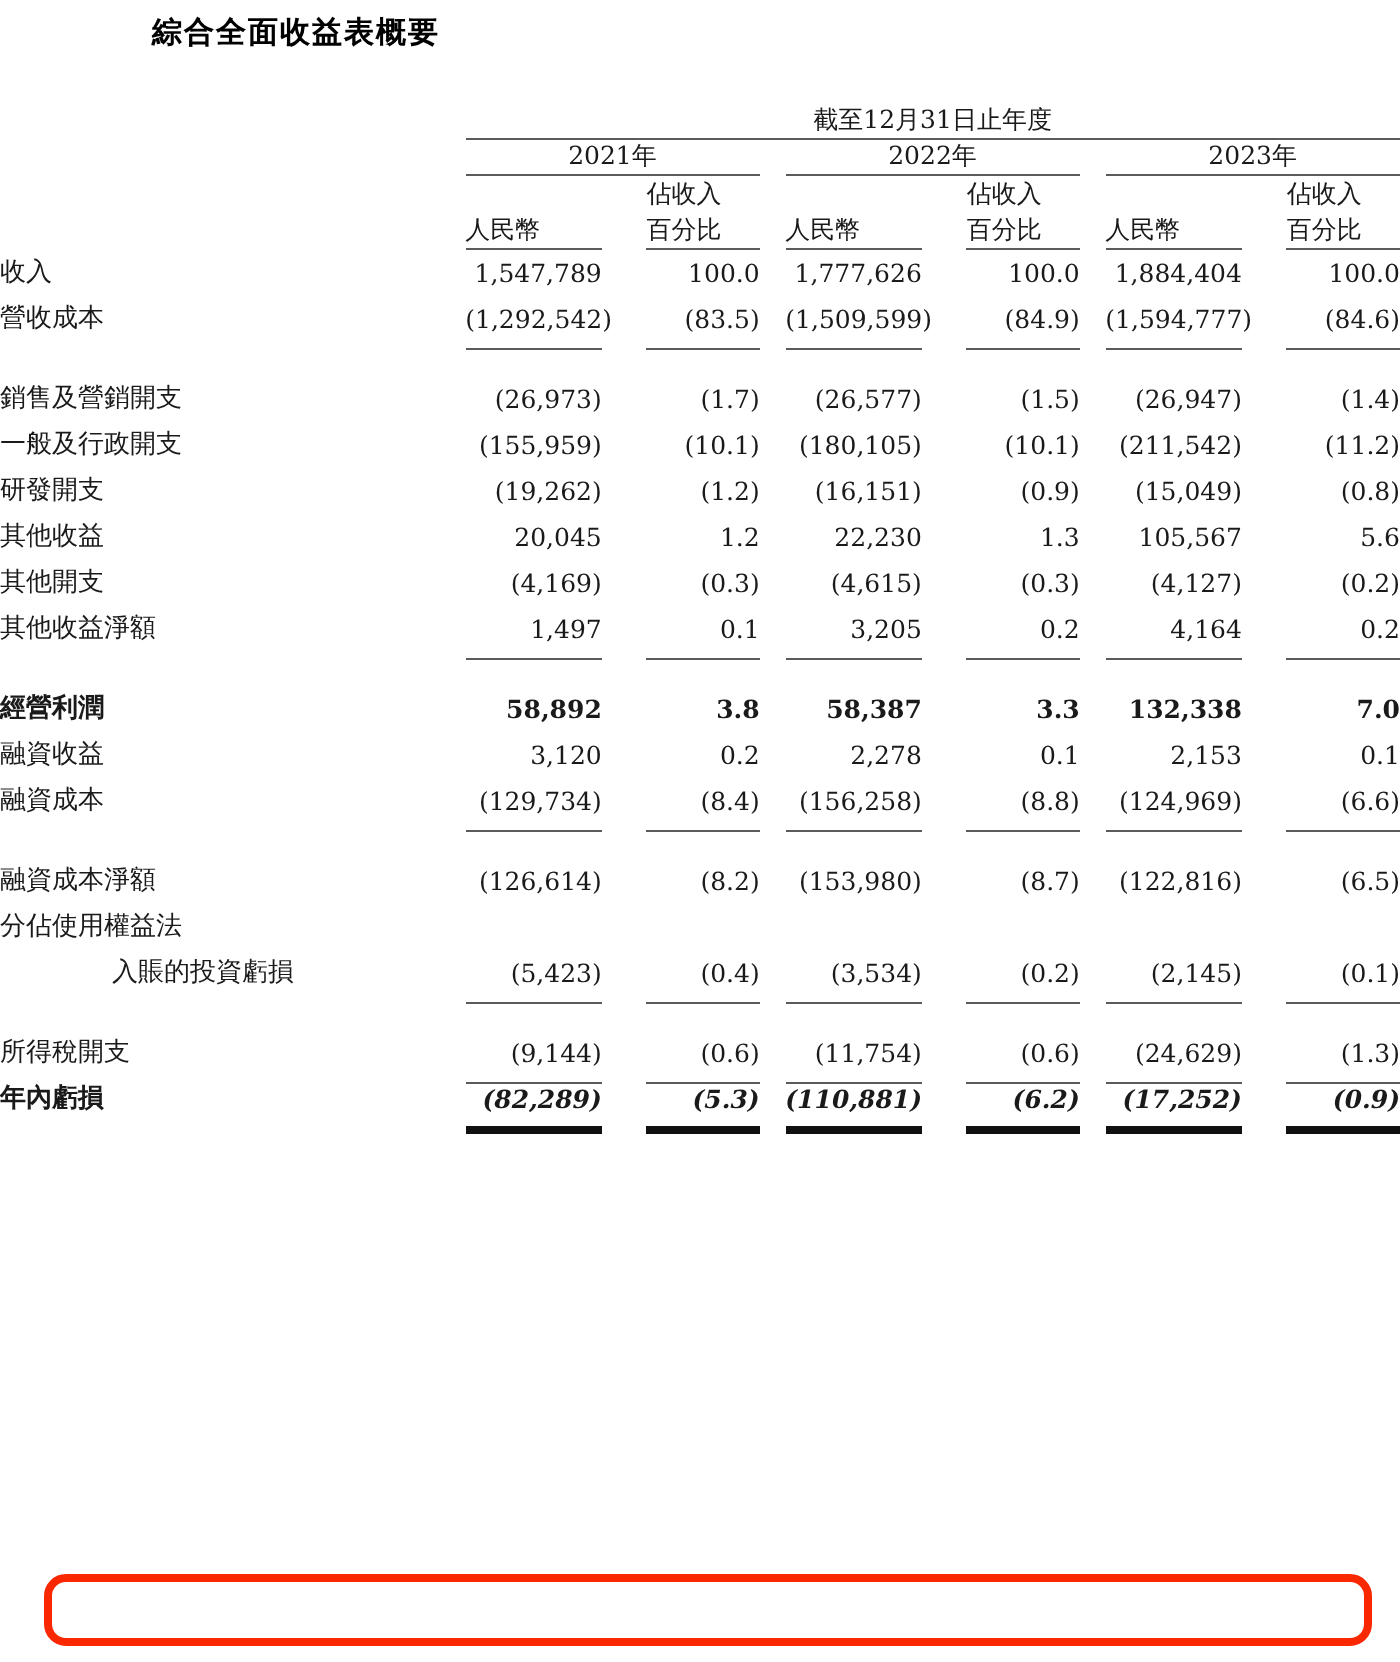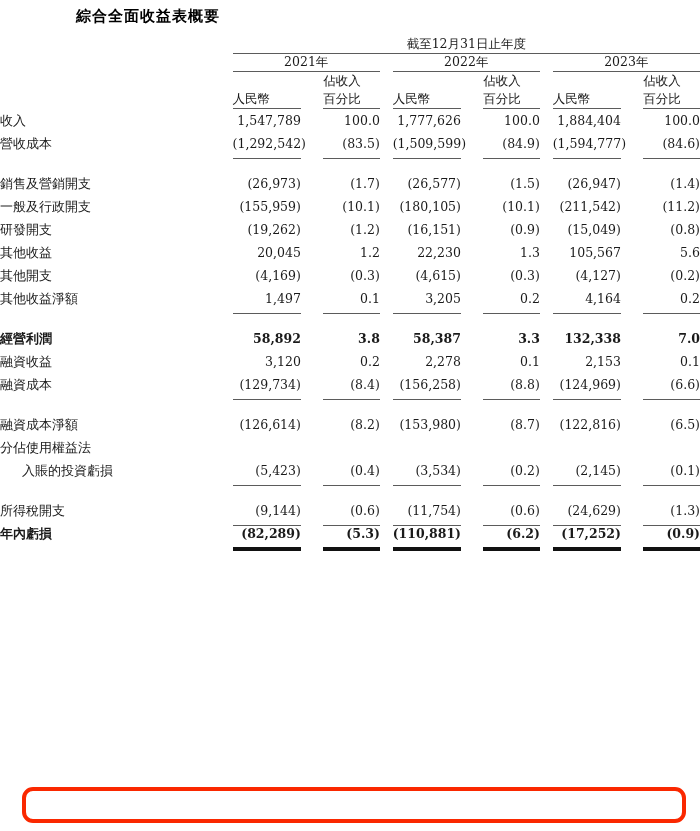--- a/index.html
+++ b/index.html
@@ -26,21 +26,21 @@
     letter-spacing: 1px;
     color: #000;
     white-space: nowrap;
     margin-left: 48px;
   }
 
   
   .fin-table {
     position: absolute;
     left: 0;
-    top: 36px;
+    top: 52px;
     width: 700px;
     border-collapse: collapse;
     table-layout: fixed;
     font-size: 12.5px;
   }
   .fin-table td, .fin-table th {
     padding: 0;
     vertical-align: bottom;
     font-weight: normal;
   }
@@ -89,21 +89,21 @@
   }
 
   
   .row-label {
     text-align: left;
     padding-left: 28px;
     line-height: 23px;
     white-space: nowrap;
     font-size: 13px;
   }
-  .row-label.indent { padding-left: 22px; }
+  .row-label.indent { padding-left: 56px; }
   .num {
     text-align: right;
     line-height: 23px;
     font-size: 12.5px;
     white-space: nowrap;
   }
   tr.bold .row-label,
   tr.bold .num { font-weight: bold; }
 
   tr.spacer-row td { height: 17px; line-height: 17px; font-size: 0; }
@@ -120,21 +120,21 @@
   }
   
   tr.dbl-row td.num::after {
     content: "";
     position: absolute;
     left: 0; right: 0;
     bottom: -6px;
     height: 4px;
     background: #111111;
   }
-  tr.dbl-row td.num { position: relative; }
+  tr.dbl-row td.num { position: relative; font-style: italic; }
 
   
   .highlight-box {
     position: absolute;
     left: 22px;
     top: 787px;
     width: 664px;
     height: 36px;
     border: 4px solid #fa2800;
     border-radius: 11px;

